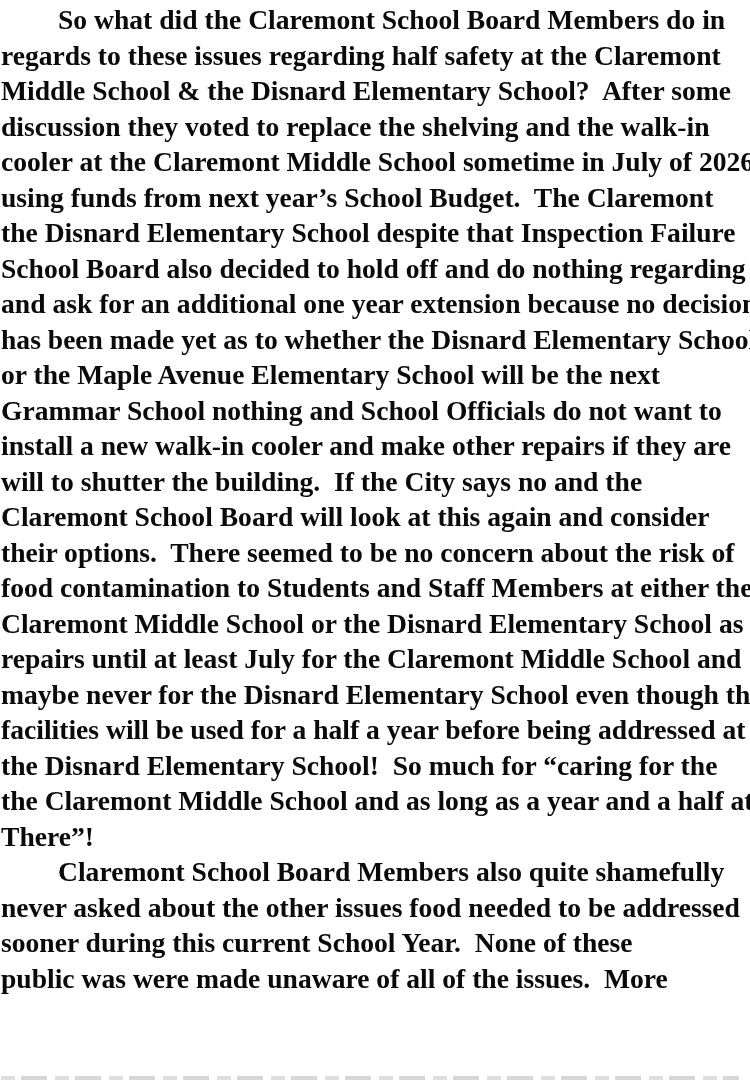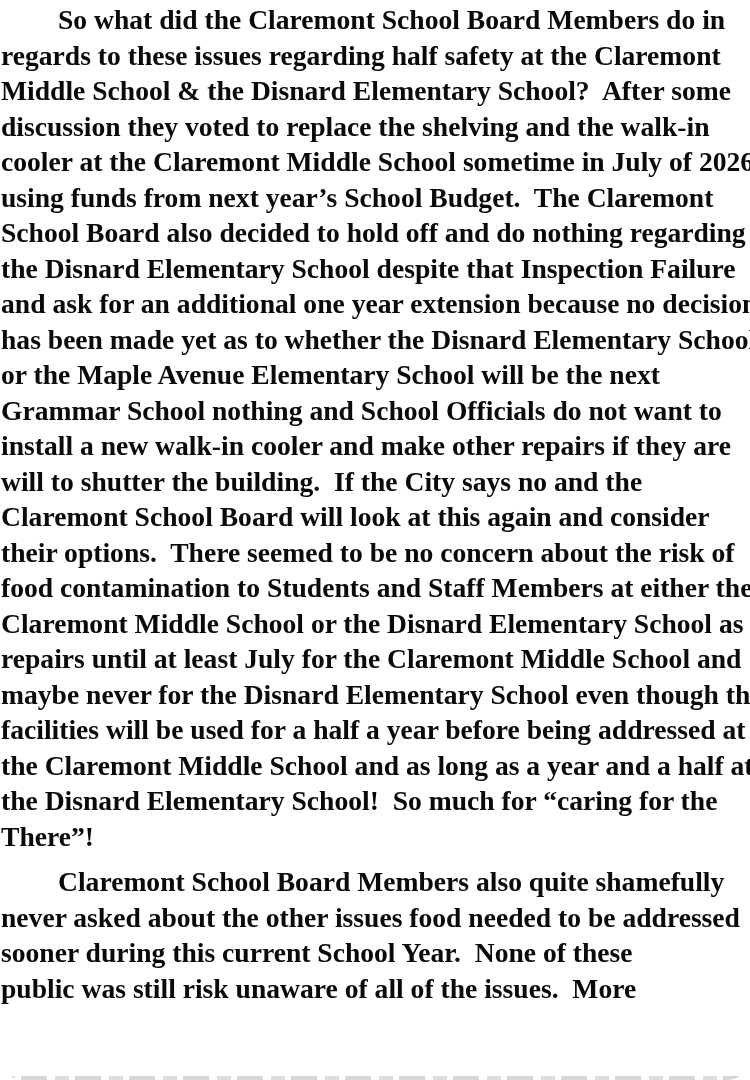--- a/index.html
+++ b/index.html
@@ -11,27 +11,25 @@
     position: relative;
     width: 750px;
     height: 1080px;
     overflow: hidden;
     background: #ffffff;
     font-family: "Liberation Serif", "DejaVu Serif", serif;
     font-weight: bold;
     color: #0a0a0a;
     box-sizing: border-box;
     padding: 2px 0 0 1px;
-    border-radius: 23px;
   }
   .paragraph {
     margin: 0;
   }
   .paragraph + .paragraph {
-    margin-top: 10px;
   }
   .line {
     white-space: pre;          
     font-size: 27.6px;
     line-height: 35.5px;
     height: 35.5px;
     letter-spacing: 0;
   }
   .line.indent {
     padding-left: 57px;        
@@ -58,40 +56,40 @@
 
 <div class="page">
   <div>
       <div class="paragraph">
         <div class="line indent">So what did the Claremont School Board Members do in</div>
         <div class="line">regards to these issues regarding half safety at the Claremont</div>
         <div class="line">Middle School &amp; the Disnard Elementary School?  After some</div>
         <div class="line">discussion they voted to replace the shelving and the walk-in</div>
         <div class="line">cooler at the Claremont Middle School sometime in July of 2026,</div>
         <div class="line">using funds from next year’s School Budget.  The Claremont</div>
+        <div class="line">the Disnard Elementary School despite that Inspection Failure</div>
         <div class="line">School Board also decided to hold off and do nothing regarding</div>
-        <div class="line">the Disnard Elementary School despite that Inspection Failure</div>
         <div class="line">and ask for an additional one year extension because no decision</div>
         <div class="line">has been made yet as to whether the Disnard Elementary School</div>
         <div class="line">or the Maple Avenue Elementary School will be the next</div>
         <div class="line">Grammar School nothing and School Officials do not want to</div>
         <div class="line">install a new walk-in cooler and make other repairs if they are</div>
         <div class="line">will to shutter the building.  If the City says no and the</div>
         <div class="line">Claremont School Board will look at this again and consider</div>
         <div class="line">their options.  There seemed to be no concern about the risk of</div>
         <div class="line">food contamination to Students and Staff Members at either the</div>
         <div class="line">Claremont Middle School or the Disnard Elementary School as</div>
         <div class="line">repairs until at least July for the Claremont Middle School and</div>
         <div class="line">maybe never for the Disnard Elementary School even though the</div>
         <div class="line">facilities will be used for a half a year before being addressed at</div>
+        <div class="line">the Disnard Elementary School!  So much for “caring for the</div>
         <div class="line">the Claremont Middle School and as long as a year and a half at</div>
-        <div class="line">the Disnard Elementary School!  So much for “caring for the</div>
         <div class="line">There”!</div>
       </div>
       <div class="paragraph">
         <div class="line indent">Claremont School Board Members also quite shamefully</div>
         <div class="line">never asked about the other issues food needed to be addressed</div>
         <div class="line">sooner during this current School Year.  None of these</div>
-        <div class="line">public was still risk unaware of all of the issues.  More</div>
+        <div class="line">public was were made unaware of all of the issues.  More</div>
       </div>
     </div>
   <div class="cutoff-strip"></div>
 </div>
 
 </body></html>

